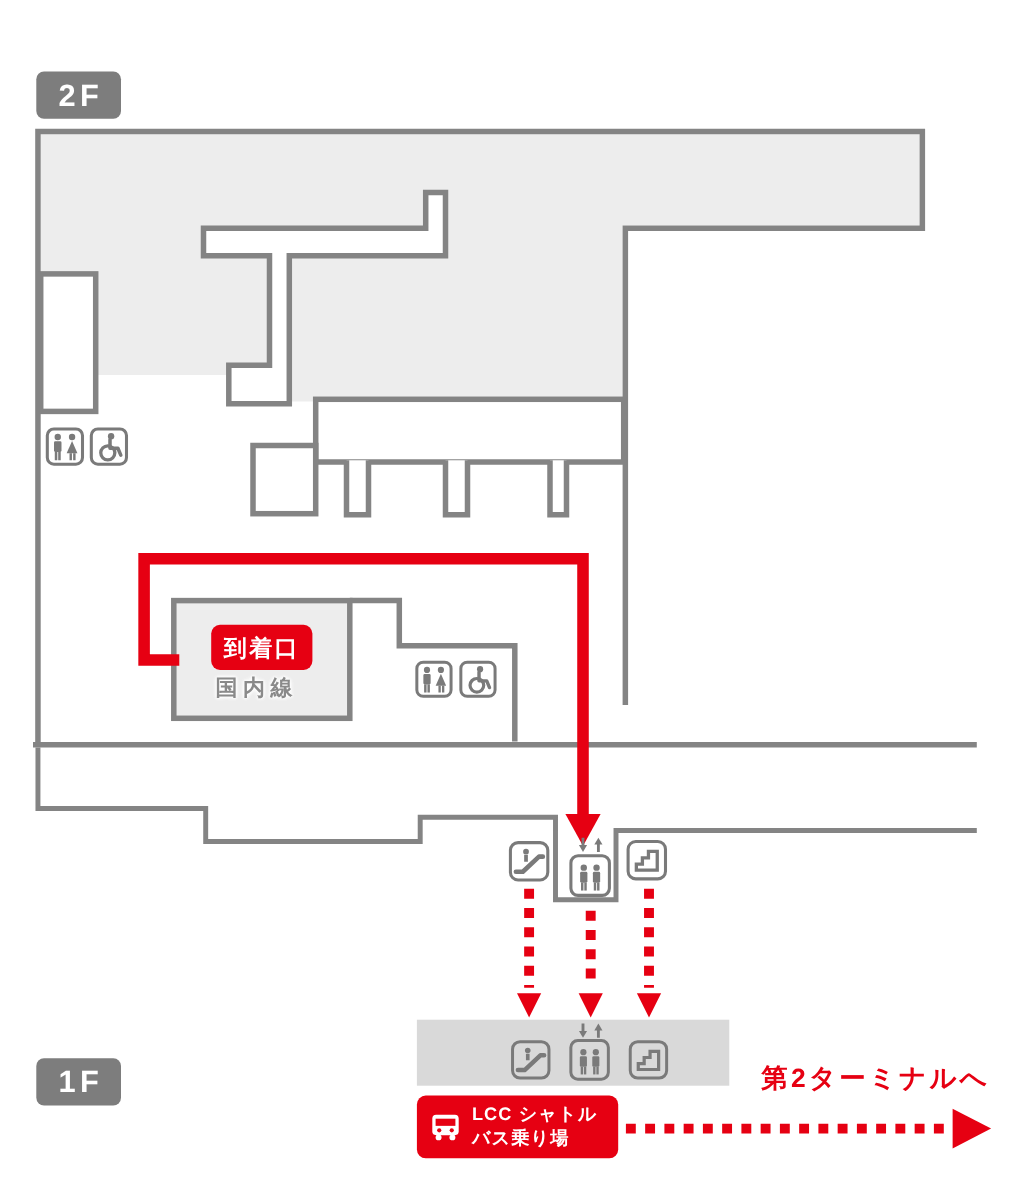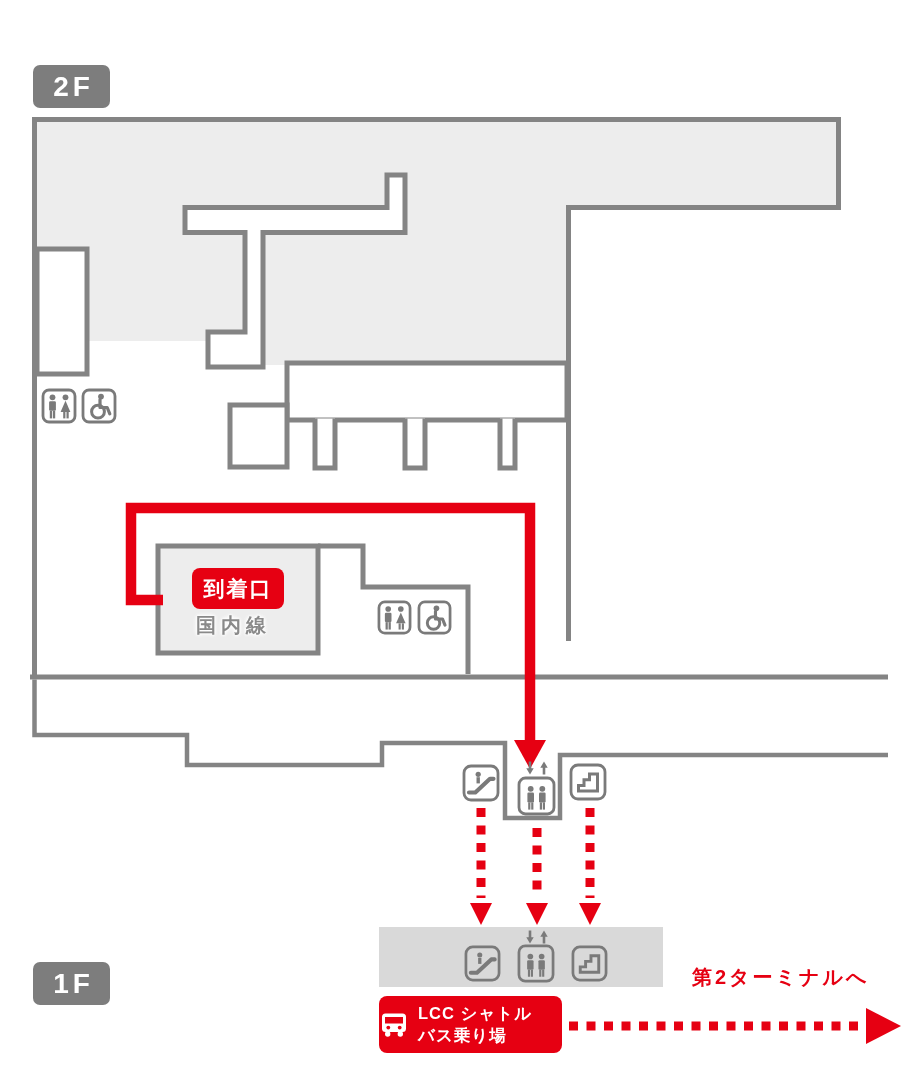--- a/index.html
+++ b/index.html
@@ -31,24 +31,24 @@
     border-radius:7px;color:#fff;font-size:28px;font-weight:bold;letter-spacing:4px;
     display:flex;align-items:center;justify-content:center;padding-left:4px;}
   .arrival-label{position:absolute;left:192px;top:568px;width:92px;height:41px;
     background:var(--accent-red);border-radius:8px;color:#fff;font-size:21px;font-weight:bold;
     letter-spacing:2px;display:flex;align-items:center;justify-content:center;}
   .domestic-label{position:absolute;left:196px;top:612px;color:var(--text-gray);
     font-size:20px;font-weight:bold;letter-spacing:5px;
     text-shadow:0 0 3px #fff,0 0 3px #fff,0 0 5px #fff,0 0 5px #fff;font-family:Liberation Mono, monospace;}
   .lcc-label{position:absolute;left:379px;top:996px;width:183px;height:57px;
     background:var(--accent-red);border-radius:8px;color:#fff;display:flex;
-    align-items:center;gap:9px;}
+    align-items:center;gap:9px;padding-left:11px;}
   .lcc-text{font-size:16.5px;font-weight:bold;line-height:1.3;letter-spacing:1px;}
   .terminal2-label{position:absolute;left:692px;top:964px;color:var(--accent-red);
-    font-size:20px;font-weight:bold;letter-spacing:3px;}
+    font-size:24px;font-weight:bold;letter-spacing:3px;}
 </style>
 </head>
 <body>
 
 <div class="stage">
 
   <svg class="map-svg" width="920" height="1083" viewBox="0 0 920 1083">
     <defs>
       <symbol id="sym-toilet" viewBox="0 0 36 36">
         <rect x="2" y="2" width="32" height="32" rx="6" fill="none" stroke="currentColor" stroke-width="2.8"></rect>

